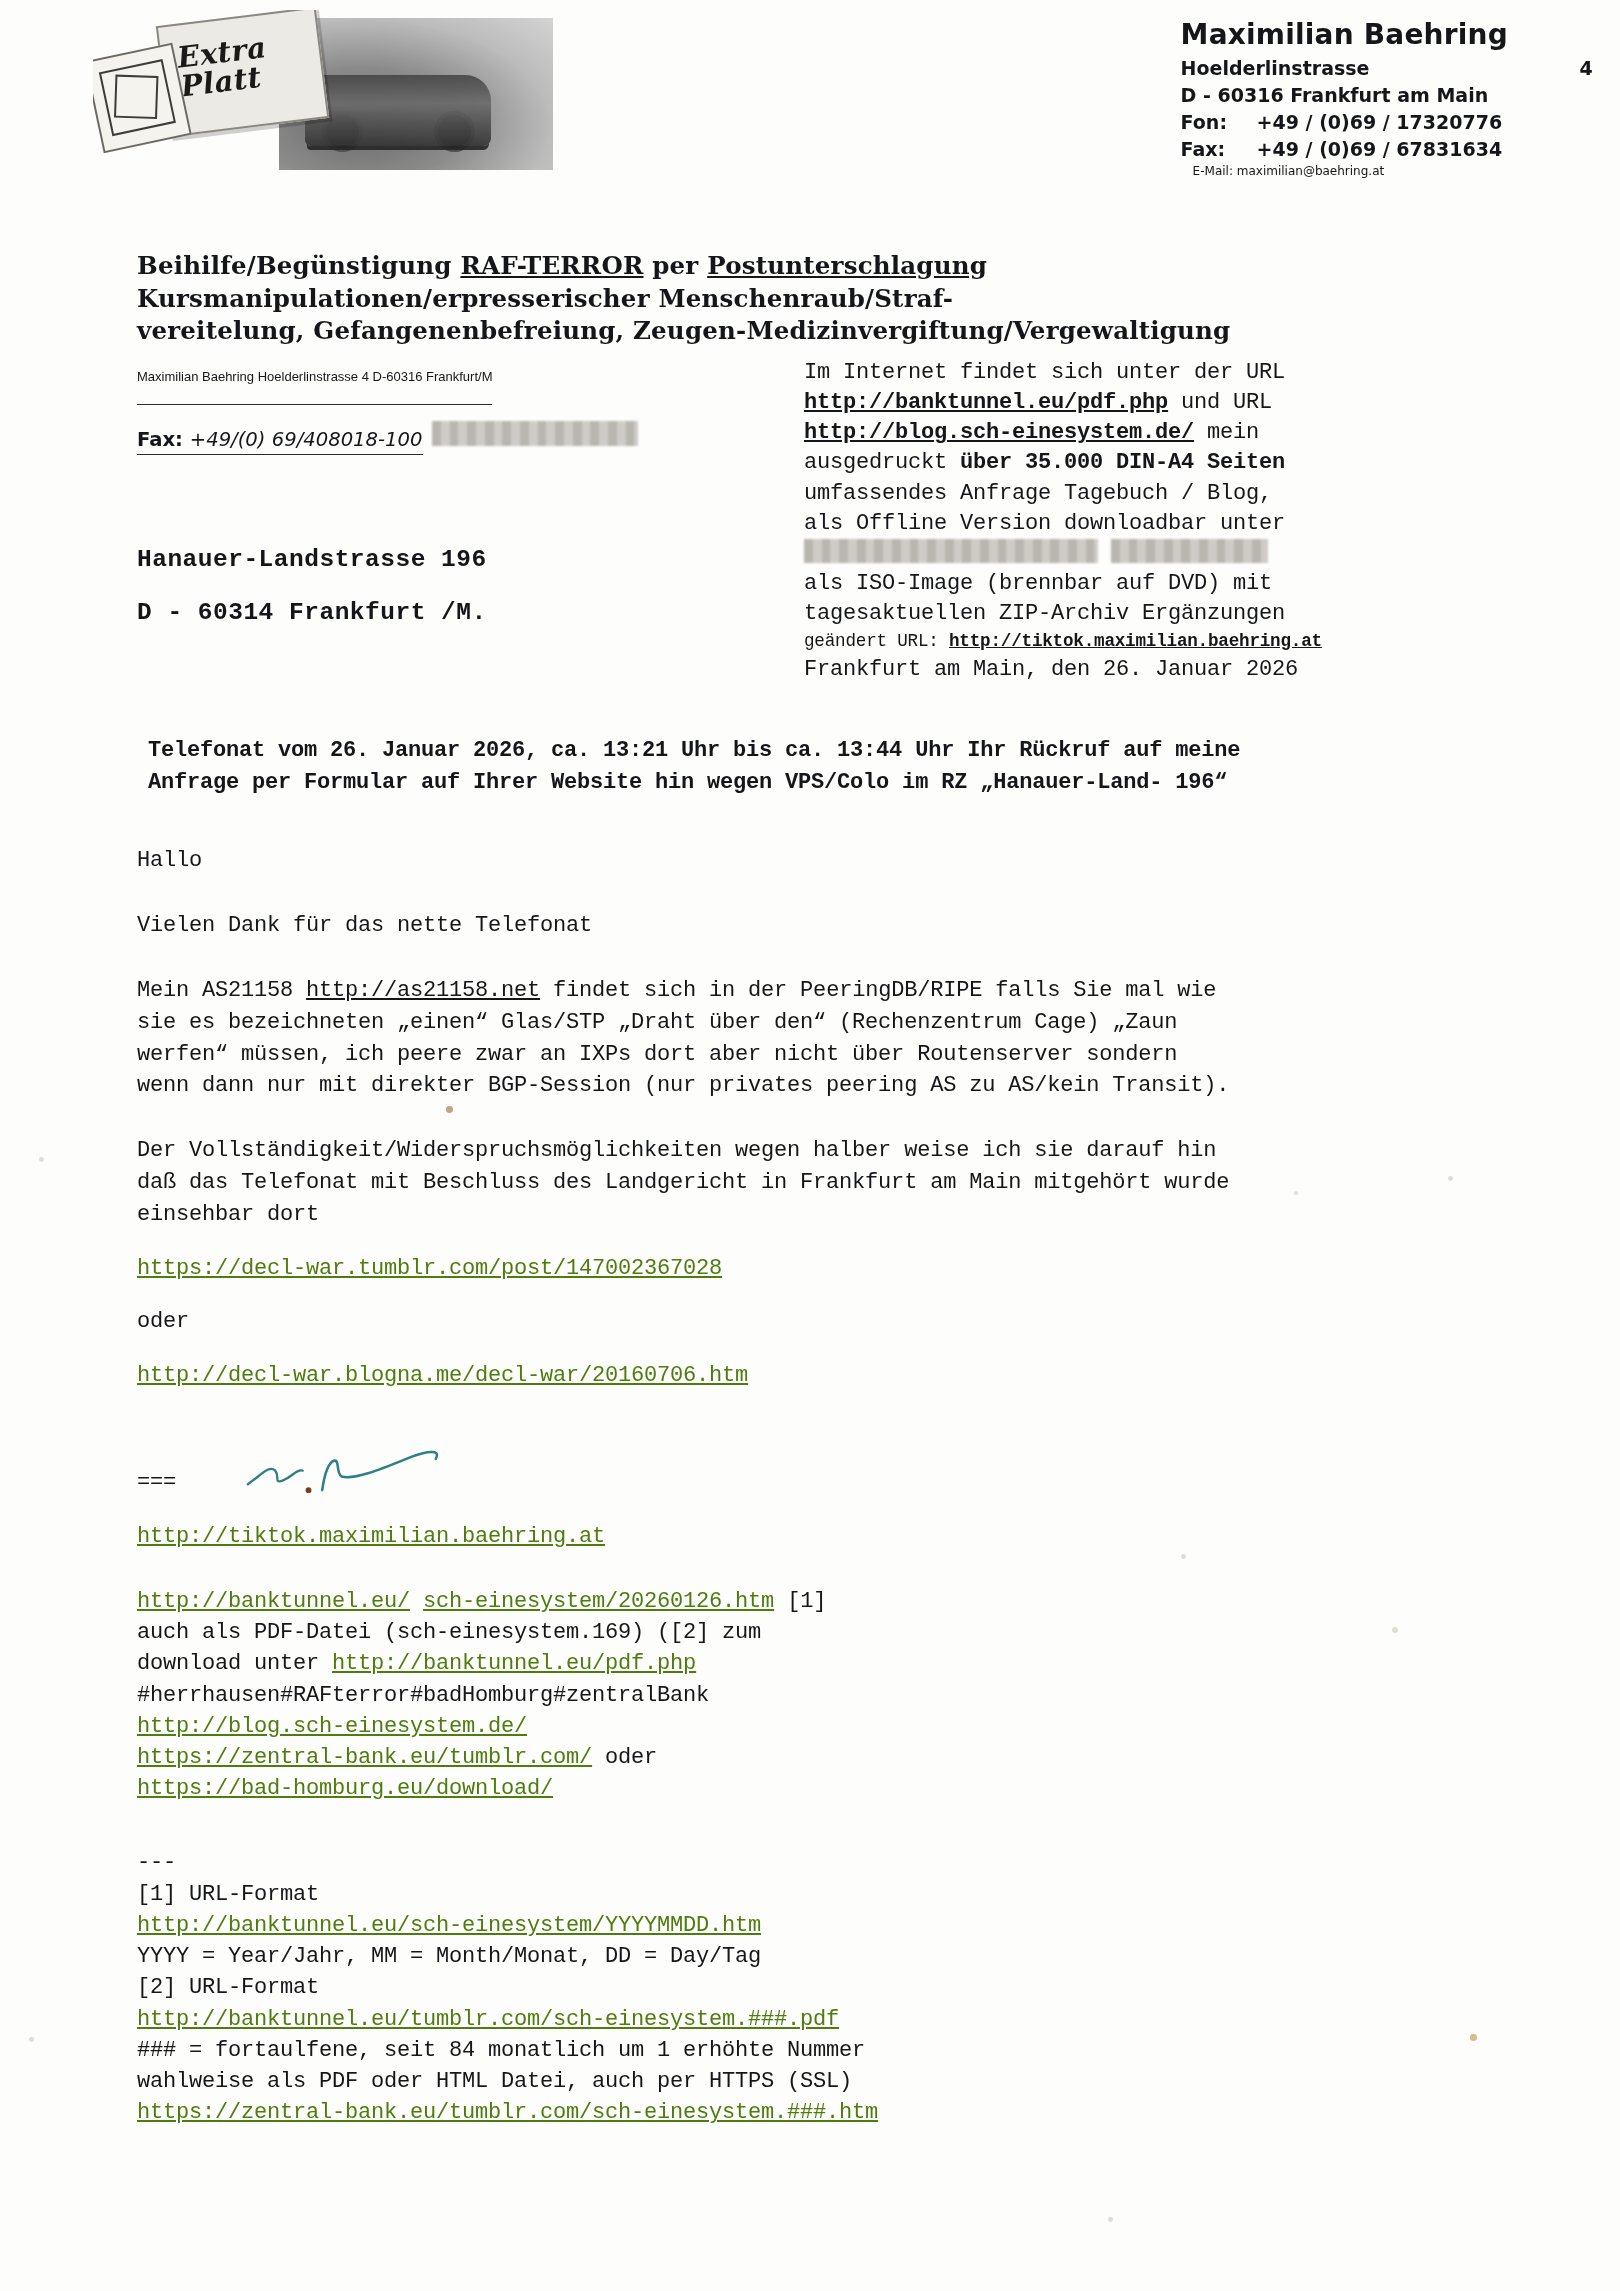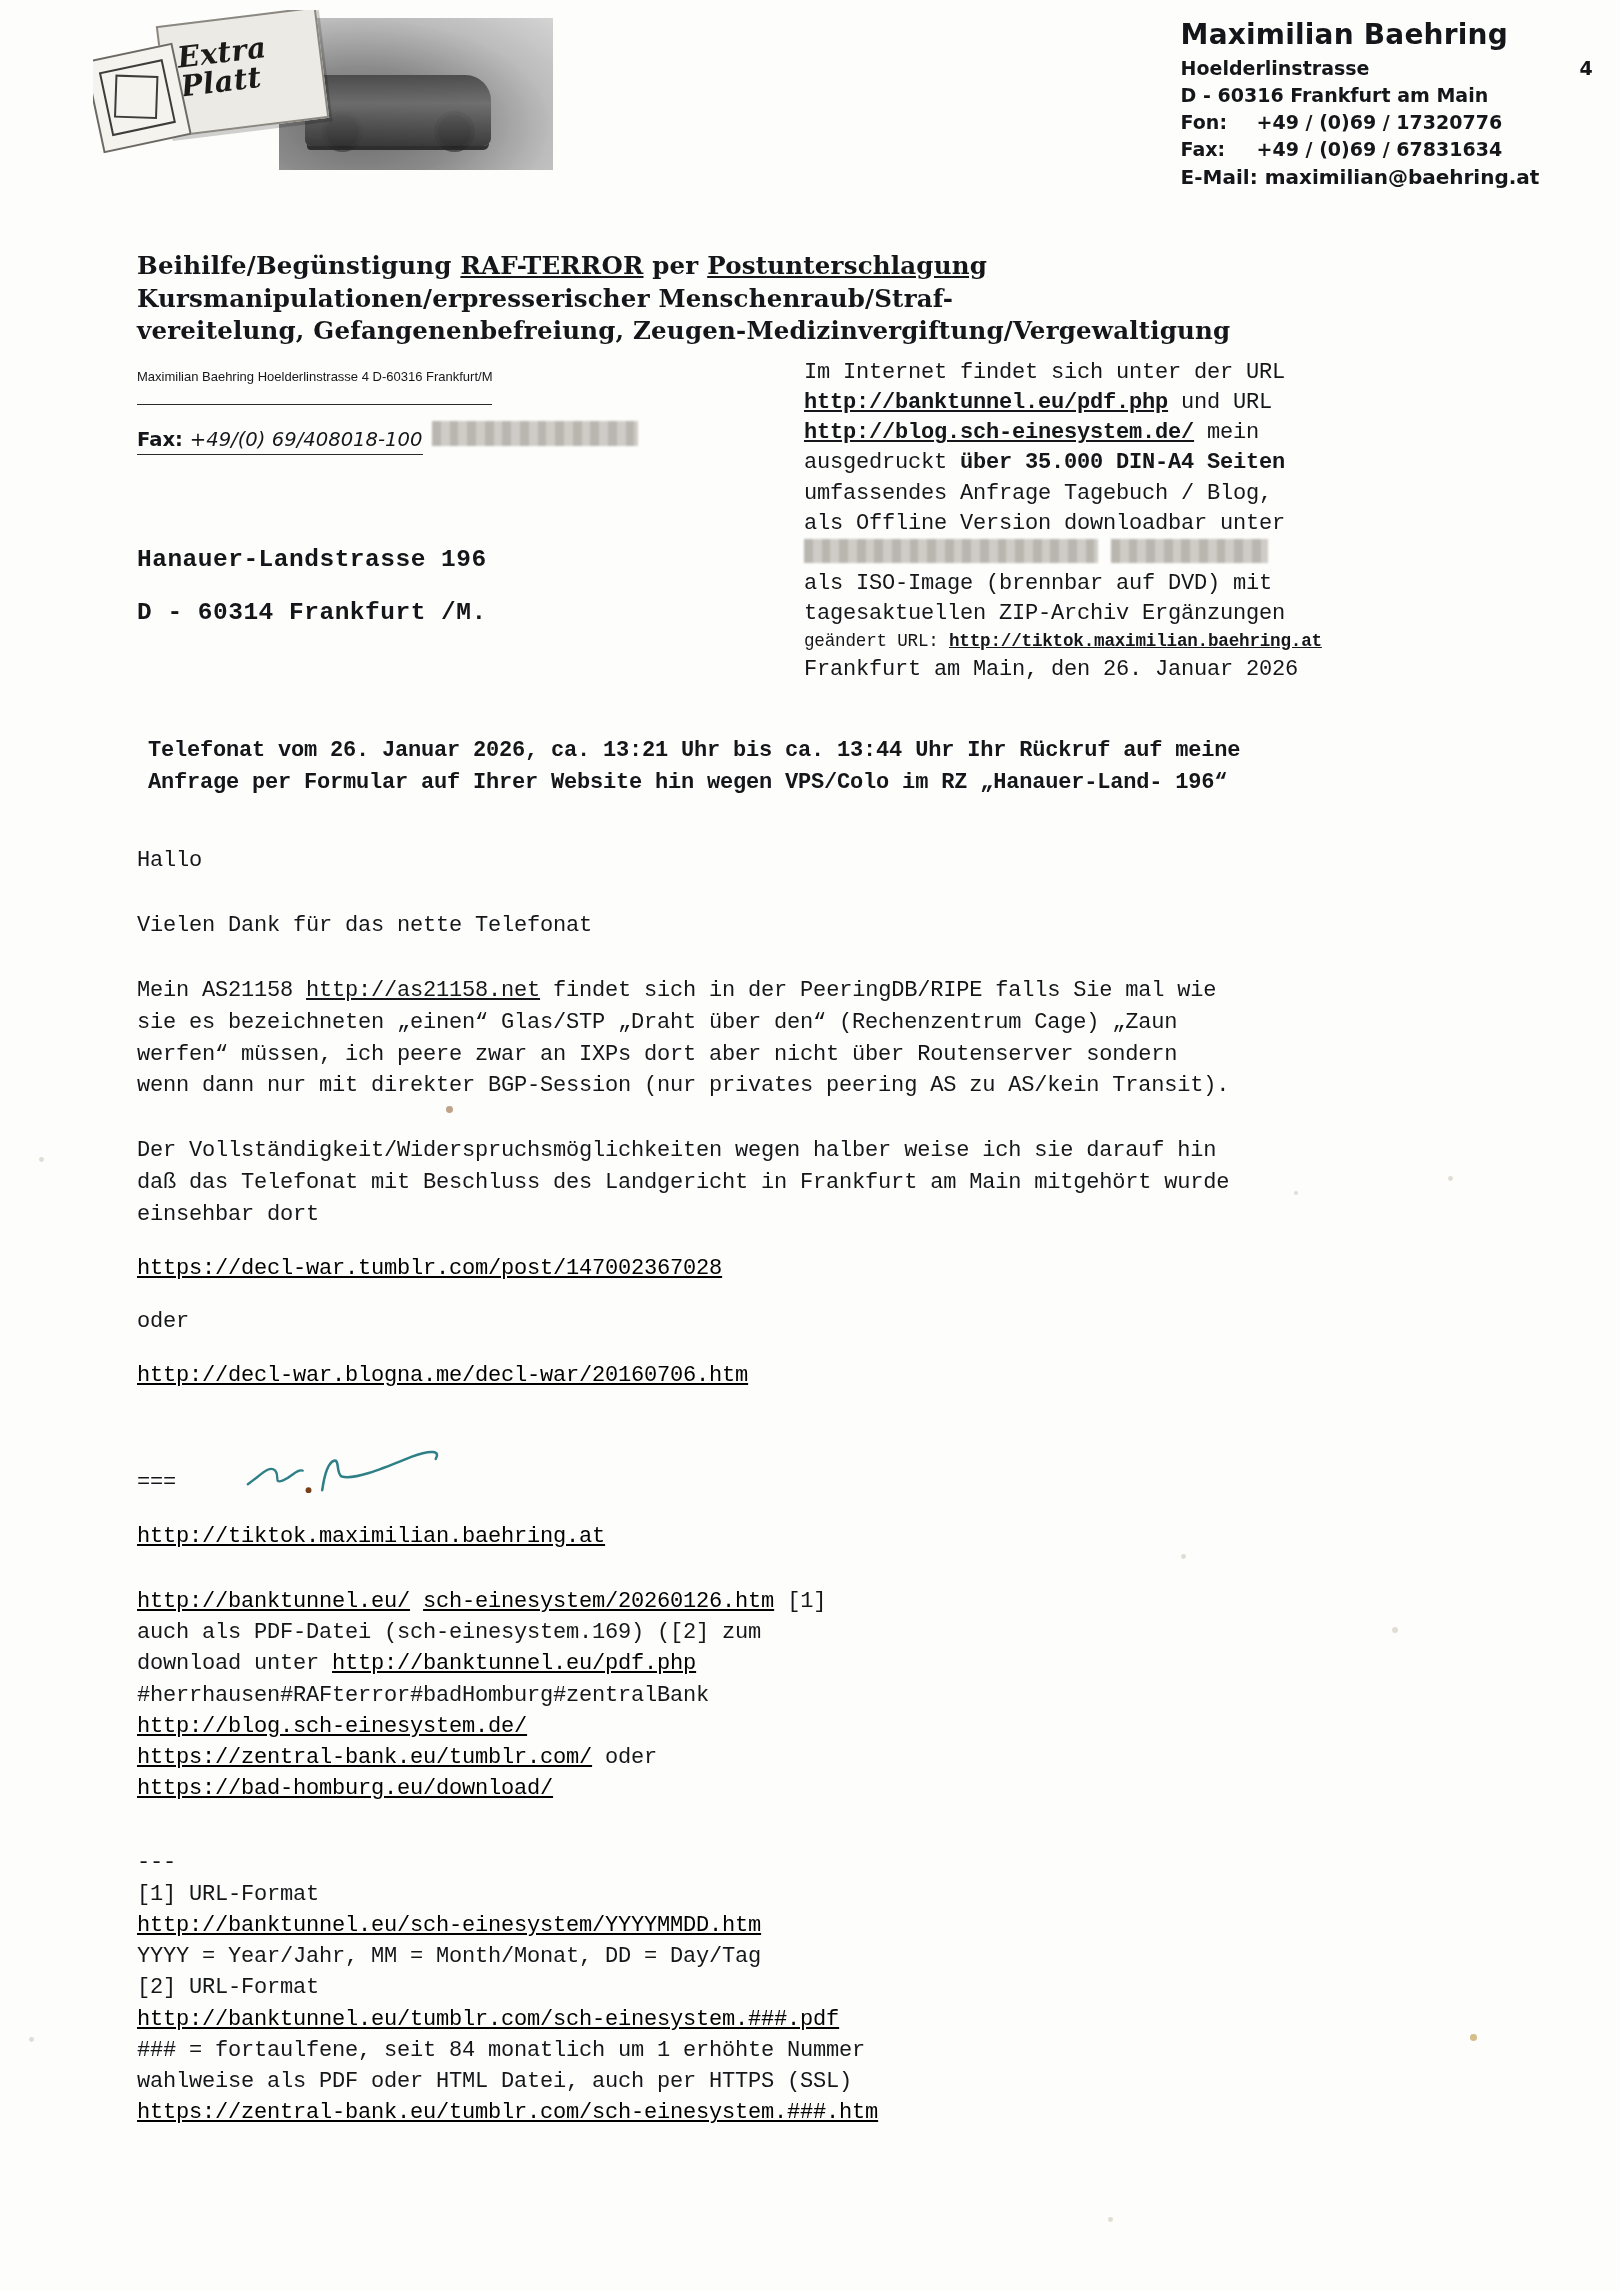--- a/index.html
+++ b/index.html
@@ -48,21 +48,21 @@
   .lh-row {
     font-size: 19px;
     font-weight: bold;
     line-height: 1.42;
     display: flex;
   }
   .lh-row .lbl { width: 76px; flex: none; }
   .lh-row .val { flex: 1; }
   .lh-row .right { margin-left: auto; }
   .lh-line { font-size: 19px; font-weight: bold; line-height: 1.42; }
-  .lh-email { font-size: 20px; font-weight: bold; line-height: 1.42; }
+  .lh-email { font-size: 12px; font-weight: normal; line-height: 1.42; margin-left: 12px; }
 
   
   .clip {
     position: absolute;
     left: 93px;
     top: 9.8px;
     width: 461px;
     height: 162px;
     overflow: hidden;
   }
@@ -228,21 +228,21 @@
     position: absolute;
     left: 137px;
     top: 845px;
     width: 1353px;
     font-size: 22px;
     line-height: 1.45;
     letter-spacing: -0.2px;
   }
   .body p { margin: 0 0 33px 0; }
   .body p.tight { margin-bottom: 21.6px; }
-  .body a { color: #000000; text-decoration: underline; }
+  .body a { color: #4d7c0f; text-decoration: underline; }
 
   .links-block { margin-top: 5.9px; }
   .links-block div { line-height: 1.42; }
 
   .sig {
     position: absolute;
     left: 240px;
     top: 1441px;
     width: 323px;
     height: 69px;

